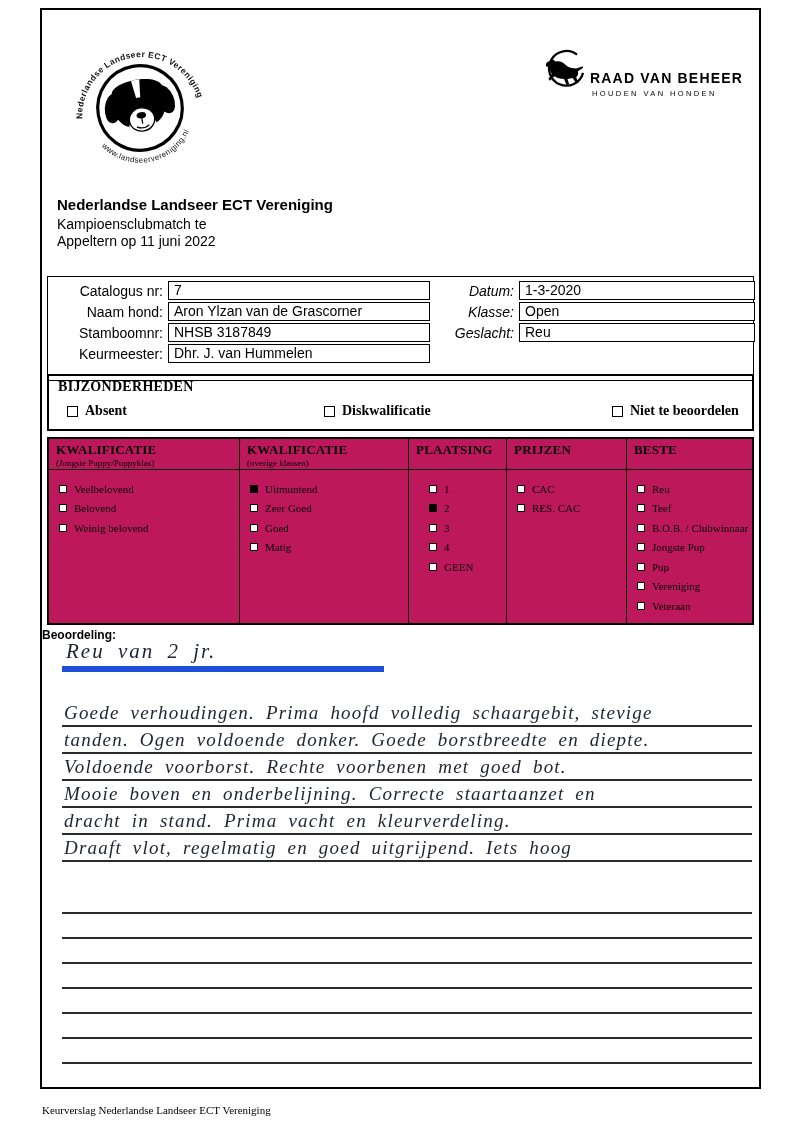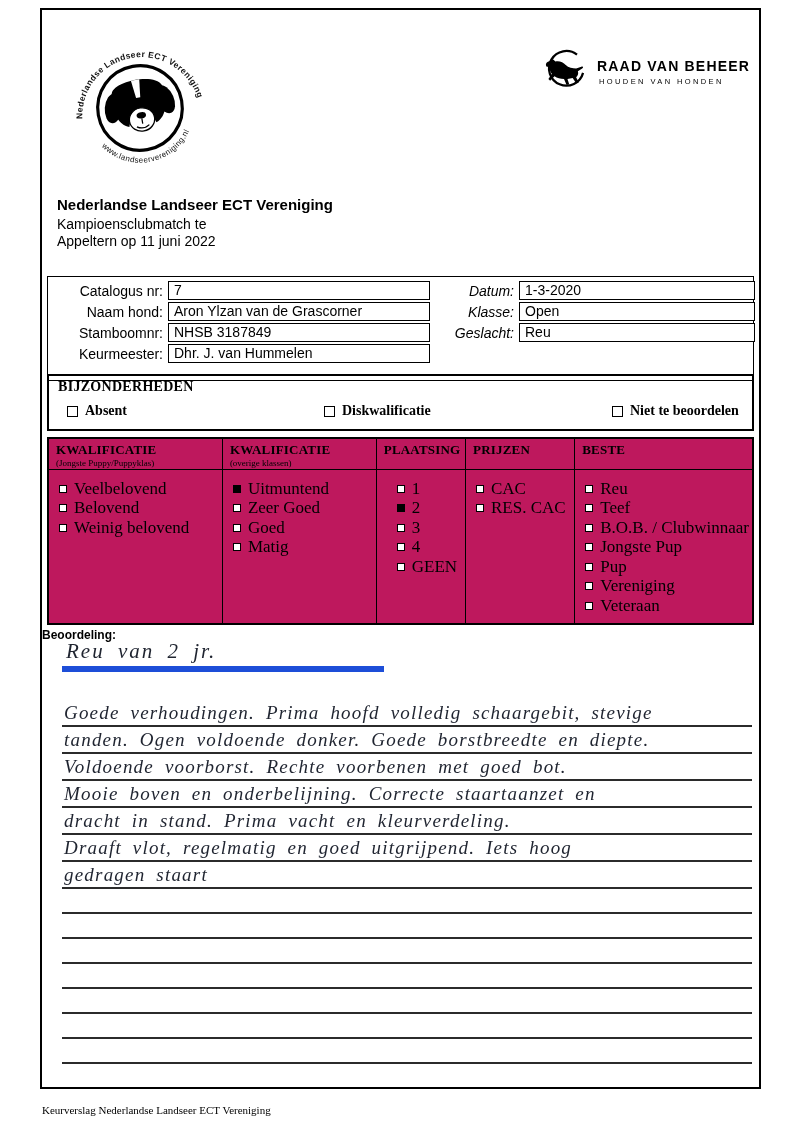--- a/index.html
+++ b/index.html
@@ -5,21 +5,21 @@
   * { margin:0; padding:0; box-sizing:border-box; }
   html,body { background:#e8e8e8; }
   body { font-family:"Liberation Sans", sans-serif; color:#000; }
   .sheet { position:relative; width:799px; height:1130px; background:#ffffff; overflow:hidden; margin:0 auto; }
   .frame { position:absolute; left:40px; top:8px; width:721px; height:1081px; border:2px solid #000; }
 
   
   .club-logo { position:absolute; left:66px; top:34px; width:148px; height:148px; transform:rotate(-10deg); }
 
   
-  .rvb { position:absolute; left:538px; top:46px; display:flex; align-items:center; gap:7px; }
+  .rvb { position:absolute; left:538px; top:46px; display:flex; align-items:flex-end; gap:0; }
   .rvb svg { width:52px; height:52px; }
   .rvb-t1 { font-weight:bold; font-size:14px; letter-spacing:1.2px; white-space:nowrap; }
   .rvb-t2 { font-size:7.5px; letter-spacing:2.4px; margin-top:3px; margin-left:2px; white-space:nowrap; }
 
   
   .title { position:absolute; left:57px; top:196px; }
   .t-org { font-size:15px; font-weight:bold; margin-bottom:3px; }
   .t-event,.t-loc { font-size:14px; line-height:17px; }
 
   
@@ -52,21 +52,21 @@
   .tcol:last-child { border-right:none; flex:1; }
   .tcol-1 { width:191px; } .tcol-2 { width:169px; } .tcol-3 { width:98px; } .tcol-4 { width:120px; }
   .tcol-header { height:31px; border-bottom:1px solid #000; padding:3px 4px 0 7px; }
   .th-main { font-weight:bold; font-size:13px; letter-spacing:.2px; }
   .th-sub { font-size:9px; line-height:10px; }
   .tcol-items { padding:9px 3px 0 10px; }
   .tcol-items .chk-item { display:flex; align-items:center; height:19.5px; }
   .tcol-items .chk { width:8px; height:8px; border:1px solid #000; flex:0 0 auto; margin-right:7px; }
   .chk { display:inline-block; background:#fff; }
   .chk.checked { background:#000; border-color:#000; }
-  .tcol-items .chk-txt { font-size:17px; white-space:nowrap; }
+  .tcol-items .chk-txt { font-size:11px; white-space:nowrap; }
   .tcol-3 .tcol-items { padding-left:20px; }
 
   
   .beo-label { position:absolute; left:42px; top:628px; font-weight:bold; font-size:12px; }
   .hand { font-family:"Liberation Serif", serif; font-style:italic; color:#1f2430; }
   .first-line { position:absolute; left:62px; top:644px; width:322px; height:28px; border-bottom:6px solid #1d4ed8; }
   .first-line .hand { position:absolute; bottom:2px; left:4px; font-size:21px; letter-spacing:2px; word-spacing:6px; white-space:nowrap; }
   .hand-block { position:absolute; left:62px; top:700px; width:690px; }
   .hand-line { position:relative; height:27px; border-bottom:2px solid #2b2b2b; }
   .hand-line .hand { position:absolute; bottom:1px; left:2px; font-size:19px; letter-spacing:1.2px; word-spacing:5px; white-space:nowrap; }
@@ -316,23 +316,20 @@
       </div>
       <div class="hand-line">
         <span class="hand">Mooie boven en onderbelijning. Correcte staartaanzet en</span>
       </div>
       <div class="hand-line">
         <span class="hand">dracht in stand. Prima vacht en kleurverdeling.</span>
       </div>
       <div class="hand-line">
         <span class="hand">Draaft vlot, regelmatig en goed uitgrijpend. Iets hoog</span>
       </div>
-      <div class="hand-line">
-        <span class="hand">gedragen staart</span>
-      </div>
     </div>
   <div class="empty-block">
       <div class="empty-line"></div>
       <div class="empty-line"></div>
       <div class="empty-line"></div>
       <div class="empty-line"></div>
       <div class="empty-line"></div>
       <div class="empty-line"></div>
       <div class="empty-line"></div>
     </div>

